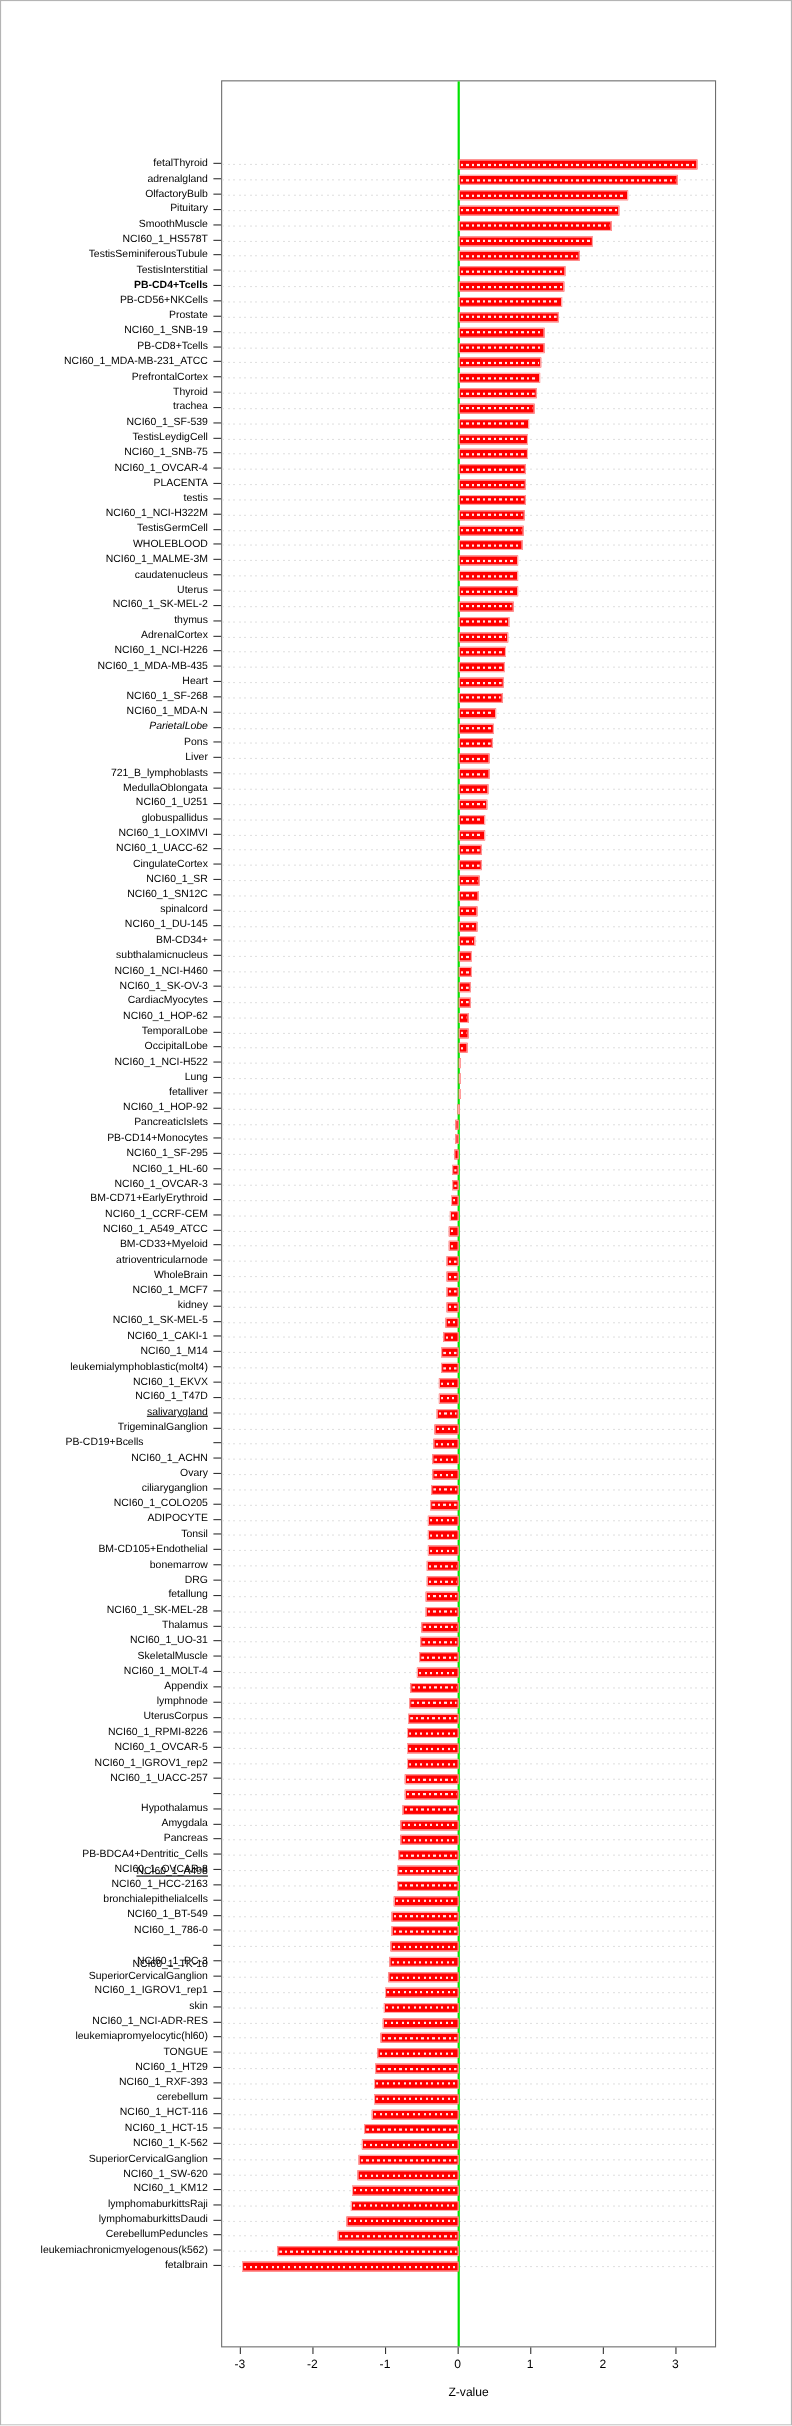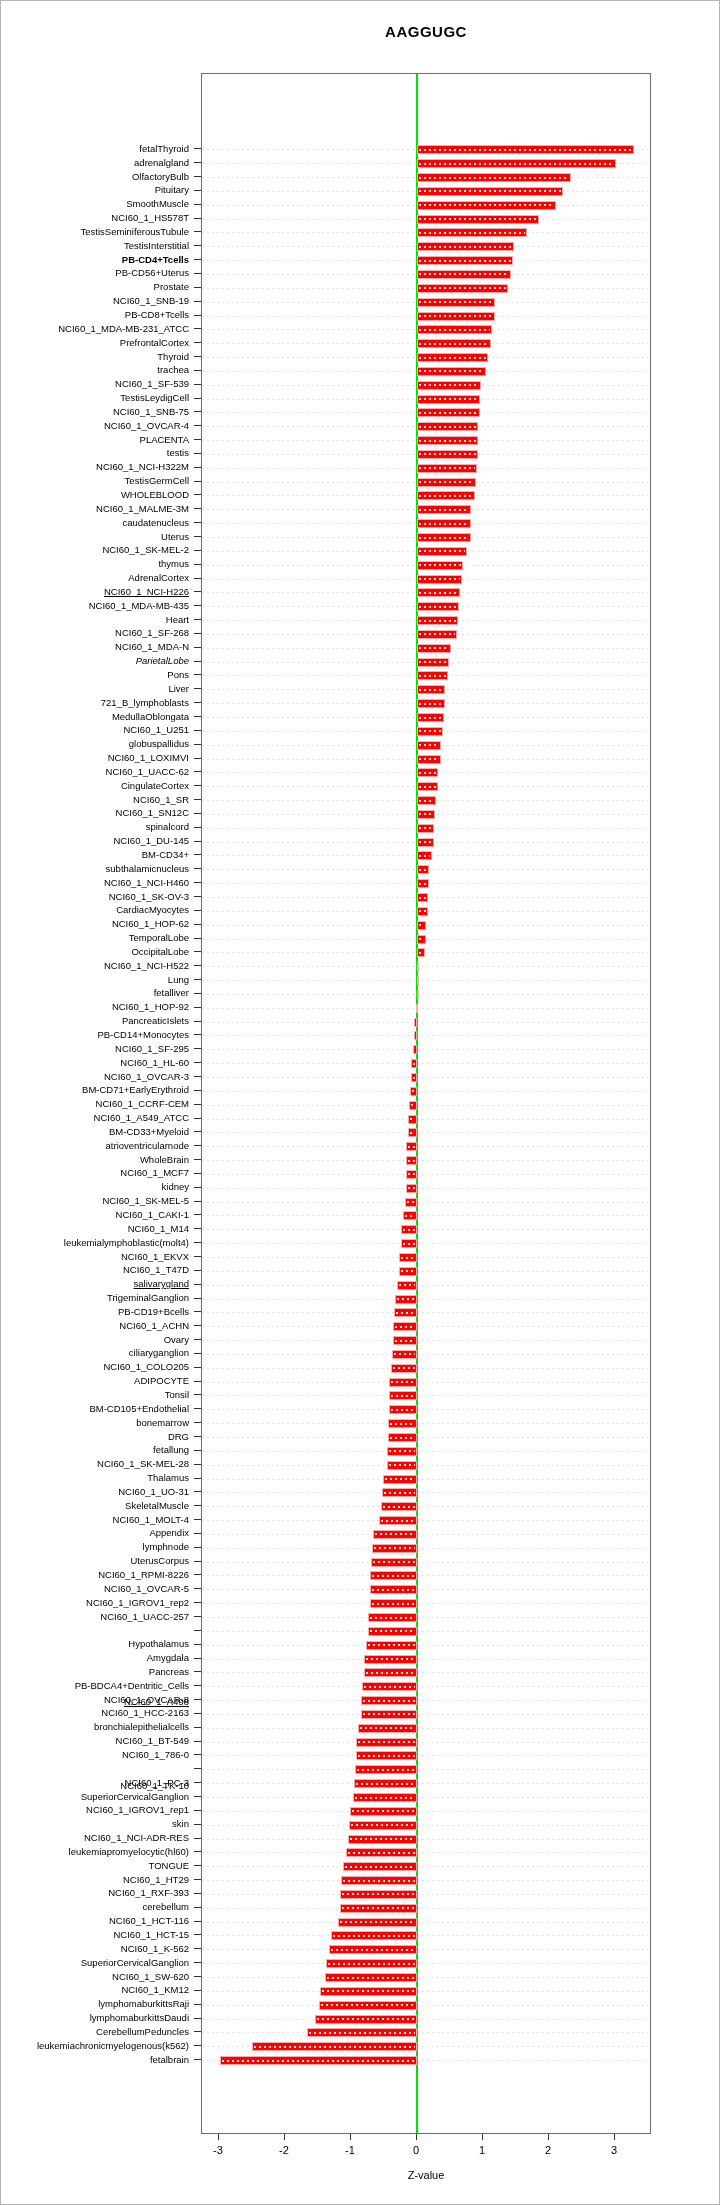--- a/index.html
+++ b/index.html
@@ -41,21 +41,20 @@
     position:absolute;width:40px;text-align:center;top:2143px;font-size:11px;
   }
   .x-axis-label{
     position:absolute;left:200px;top:2168px;width:450px;text-align:center;font-size:11px;
   }
 </style>
 </head>
 <body>
 
 <div class="canvas">
-  <div class="chart-title">AAGGUGC</div>
 
   <div class="plot-box">
     <div id="grid-layer">
         <div class="grid-line" style="top: 75.3px;"></div>
         <div class="grid-line" style="top: 89.1px;"></div>
         <div class="grid-line" style="top: 103px;"></div>
         <div class="grid-line" style="top: 116.8px;"></div>
         <div class="grid-line" style="top: 130.7px;"></div>
         <div class="grid-line" style="top: 144.5px;"></div>
         <div class="grid-line" style="top: 158.4px;"></div>
@@ -626,21 +625,21 @@
       <div class="cat-label" style="top: 198.2px;">SmoothMuscle</div>
       <div class="y-tick" style="left: 193px; top: 202.7px;"></div>
       <div class="cat-label" style="top: 212px;">NCI60_1_HS578T</div>
       <div class="y-tick" style="left: 193px; top: 216.5px;"></div>
       <div class="cat-label" style="top: 225.9px;">TestisSeminiferousTubule</div>
       <div class="y-tick" style="left: 193px; top: 230.4px;"></div>
       <div class="cat-label" style="top: 239.7px;">TestisInterstitial</div>
       <div class="y-tick" style="left: 193px; top: 244.2px;"></div>
       <div class="cat-label" style="top: 253.6px; font-weight: bold;">PB-CD4+Tcells</div>
       <div class="y-tick" style="left: 193px; top: 258.1px;"></div>
-      <div class="cat-label" style="top: 267.4px;">PB-CD56+Uterus</div>
+      <div class="cat-label" style="top: 267.4px;">PB-CD56+NKCells</div>
       <div class="y-tick" style="left: 193px; top: 271.9px;"></div>
       <div class="cat-label" style="top: 281.3px;">Prostate</div>
       <div class="y-tick" style="left: 193px; top: 285.8px;"></div>
       <div class="cat-label" style="top: 295.1px;">NCI60_1_SNB-19</div>
       <div class="y-tick" style="left: 193px; top: 299.6px;"></div>
       <div class="cat-label" style="top: 309px;">PB-CD8+Tcells</div>
       <div class="y-tick" style="left: 193px; top: 313.5px;"></div>
       <div class="cat-label" style="top: 322.8px;">NCI60_1_MDA-MB-231_ATCC</div>
       <div class="y-tick" style="left: 193px; top: 327.3px;"></div>
       <div class="cat-label" style="top: 336.6px;">PrefrontalCortex</div>
@@ -672,21 +671,21 @@
       <div class="cat-label" style="top: 516.6px;">caudatenucleus</div>
       <div class="y-tick" style="left: 193px; top: 521.1px;"></div>
       <div class="cat-label" style="top: 530.5px;">Uterus</div>
       <div class="y-tick" style="left: 193px; top: 535px;"></div>
       <div class="cat-label" style="top: 544.3px;">NCI60_1_SK-MEL-2</div>
       <div class="y-tick" style="left: 193px; top: 548.8px;"></div>
       <div class="cat-label" style="top: 558.2px;">thymus</div>
       <div class="y-tick" style="left: 193px; top: 562.7px;"></div>
       <div class="cat-label" style="top: 572px;">AdrenalCortex</div>
       <div class="y-tick" style="left: 193px; top: 576.5px;"></div>
-      <div class="cat-label" style="top: 585.9px; text-decoration: underline;">NCI60_1_NCI-H226</div>
+      <div class="cat-label" style="top: 585.9px;">NCI60_1_NCI-H226</div>
       <div class="y-tick" style="left: 193px; top: 590.4px;"></div>
       <div class="cat-label" style="top: 599.7px;">NCI60_1_MDA-MB-435</div>
       <div class="y-tick" style="left: 193px; top: 604.2px;"></div>
       <div class="cat-label" style="top: 613.6px;">Heart</div>
       <div class="y-tick" style="left: 193px; top: 618.1px;"></div>
       <div class="cat-label" style="top: 627.4px;">NCI60_1_SF-268</div>
       <div class="y-tick" style="left: 193px; top: 631.9px;"></div>
       <div class="cat-label" style="top: 641.3px;">NCI60_1_MDA-N</div>
       <div class="y-tick" style="left: 193px; top: 645.8px;"></div>
       <div class="cat-label" style="top: 655.1px; font-style: italic;">ParietalLobe</div>
@@ -776,21 +775,21 @@
       <div class="cat-label" style="top: 1236.6px;">leukemialymphoblastic(molt4)</div>
       <div class="y-tick" style="left: 193px; top: 1241.1px;"></div>
       <div class="cat-label" style="top: 1250.5px;">NCI60_1_EKVX</div>
       <div class="y-tick" style="left: 193px; top: 1255px;"></div>
       <div class="cat-label" style="top: 1264.3px;">NCI60_1_T47D</div>
       <div class="y-tick" style="left: 193px; top: 1268.8px;"></div>
       <div class="cat-label" style="top: 1278.2px; text-decoration: underline;">salivarygland</div>
       <div class="y-tick" style="left: 193px; top: 1282.7px;"></div>
       <div class="cat-label" style="top: 1292px;">TrigeminalGanglion</div>
       <div class="y-tick" style="left: 193px; top: 1296.5px;"></div>
-      <div class="cat-label" style="top: 1305.9px;">PB-CD19+Bcells</div>
+      <div class="cat-label" style="top: 1305.9px; text-align: center;">PB-CD19+Bcells</div>
       <div class="y-tick" style="left: 193px; top: 1310.4px;"></div>
       <div class="cat-label" style="top: 1319.7px;">NCI60_1_ACHN</div>
       <div class="y-tick" style="left: 193px; top: 1324.2px;"></div>
       <div class="cat-label" style="top: 1333.6px;">Ovary</div>
       <div class="y-tick" style="left: 193px; top: 1338.1px;"></div>
       <div class="cat-label" style="top: 1347.4px;">ciliaryganglion</div>
       <div class="y-tick" style="left: 193px; top: 1351.9px;"></div>
       <div class="cat-label" style="top: 1361.2px;">NCI60_1_COLO205</div>
       <div class="y-tick" style="left: 193px; top: 1365.7px;"></div>
       <div class="cat-label" style="top: 1375.1px;">ADIPOCYTE</div>

